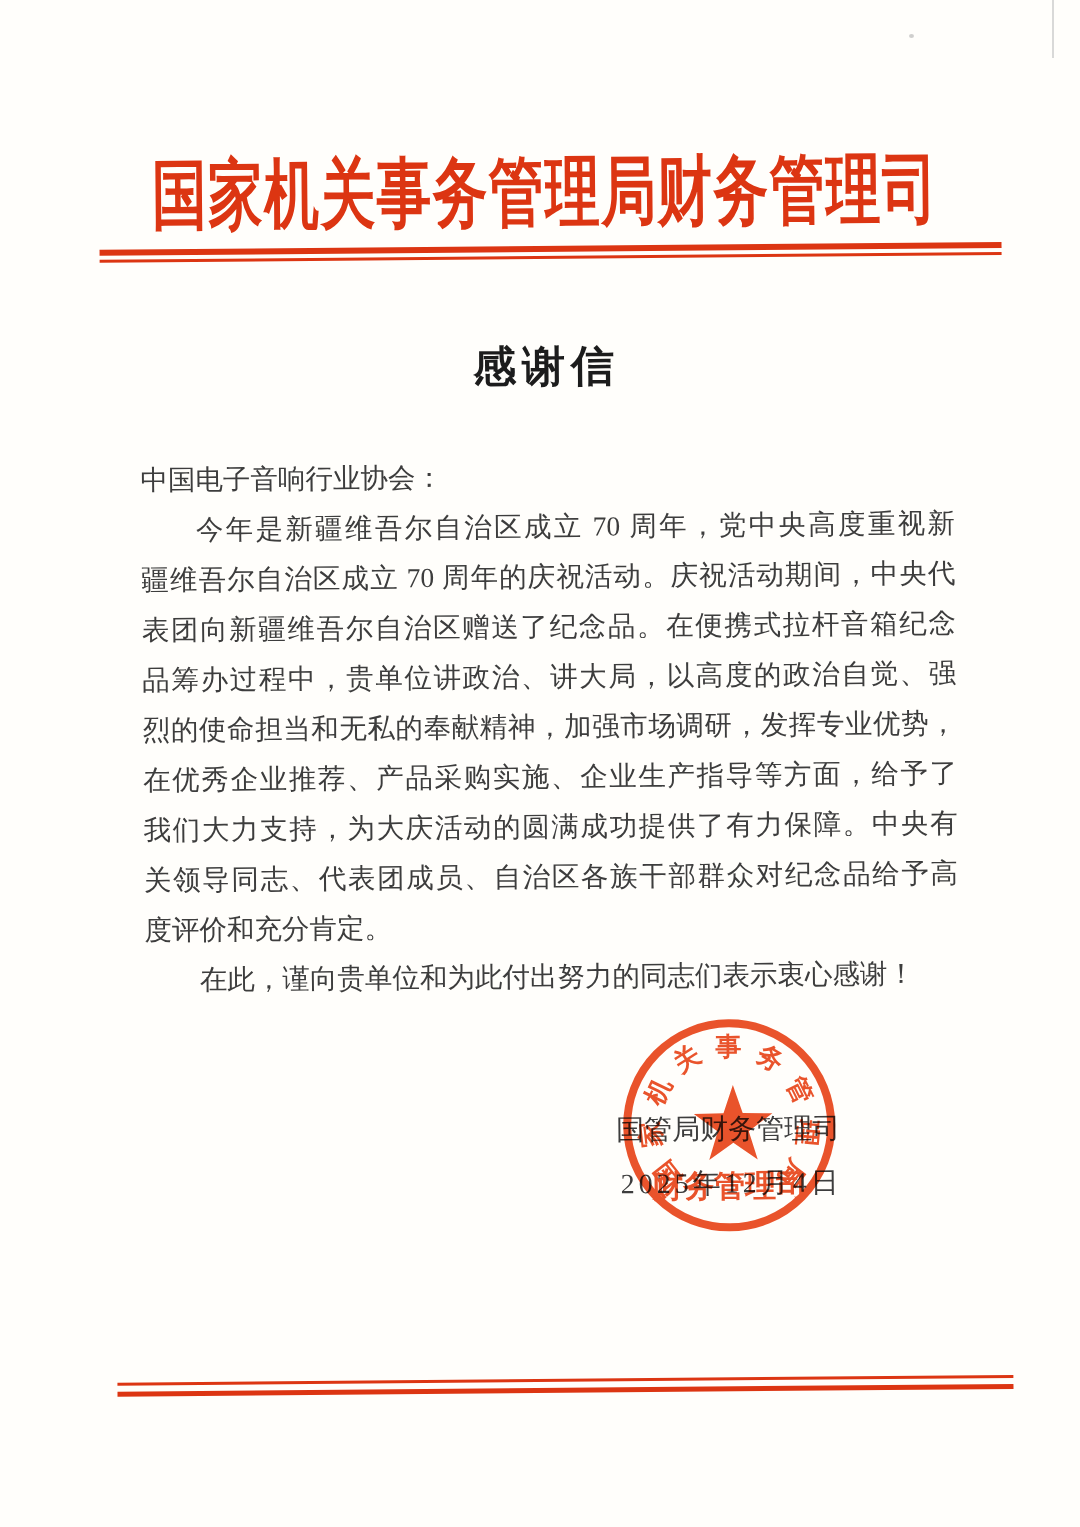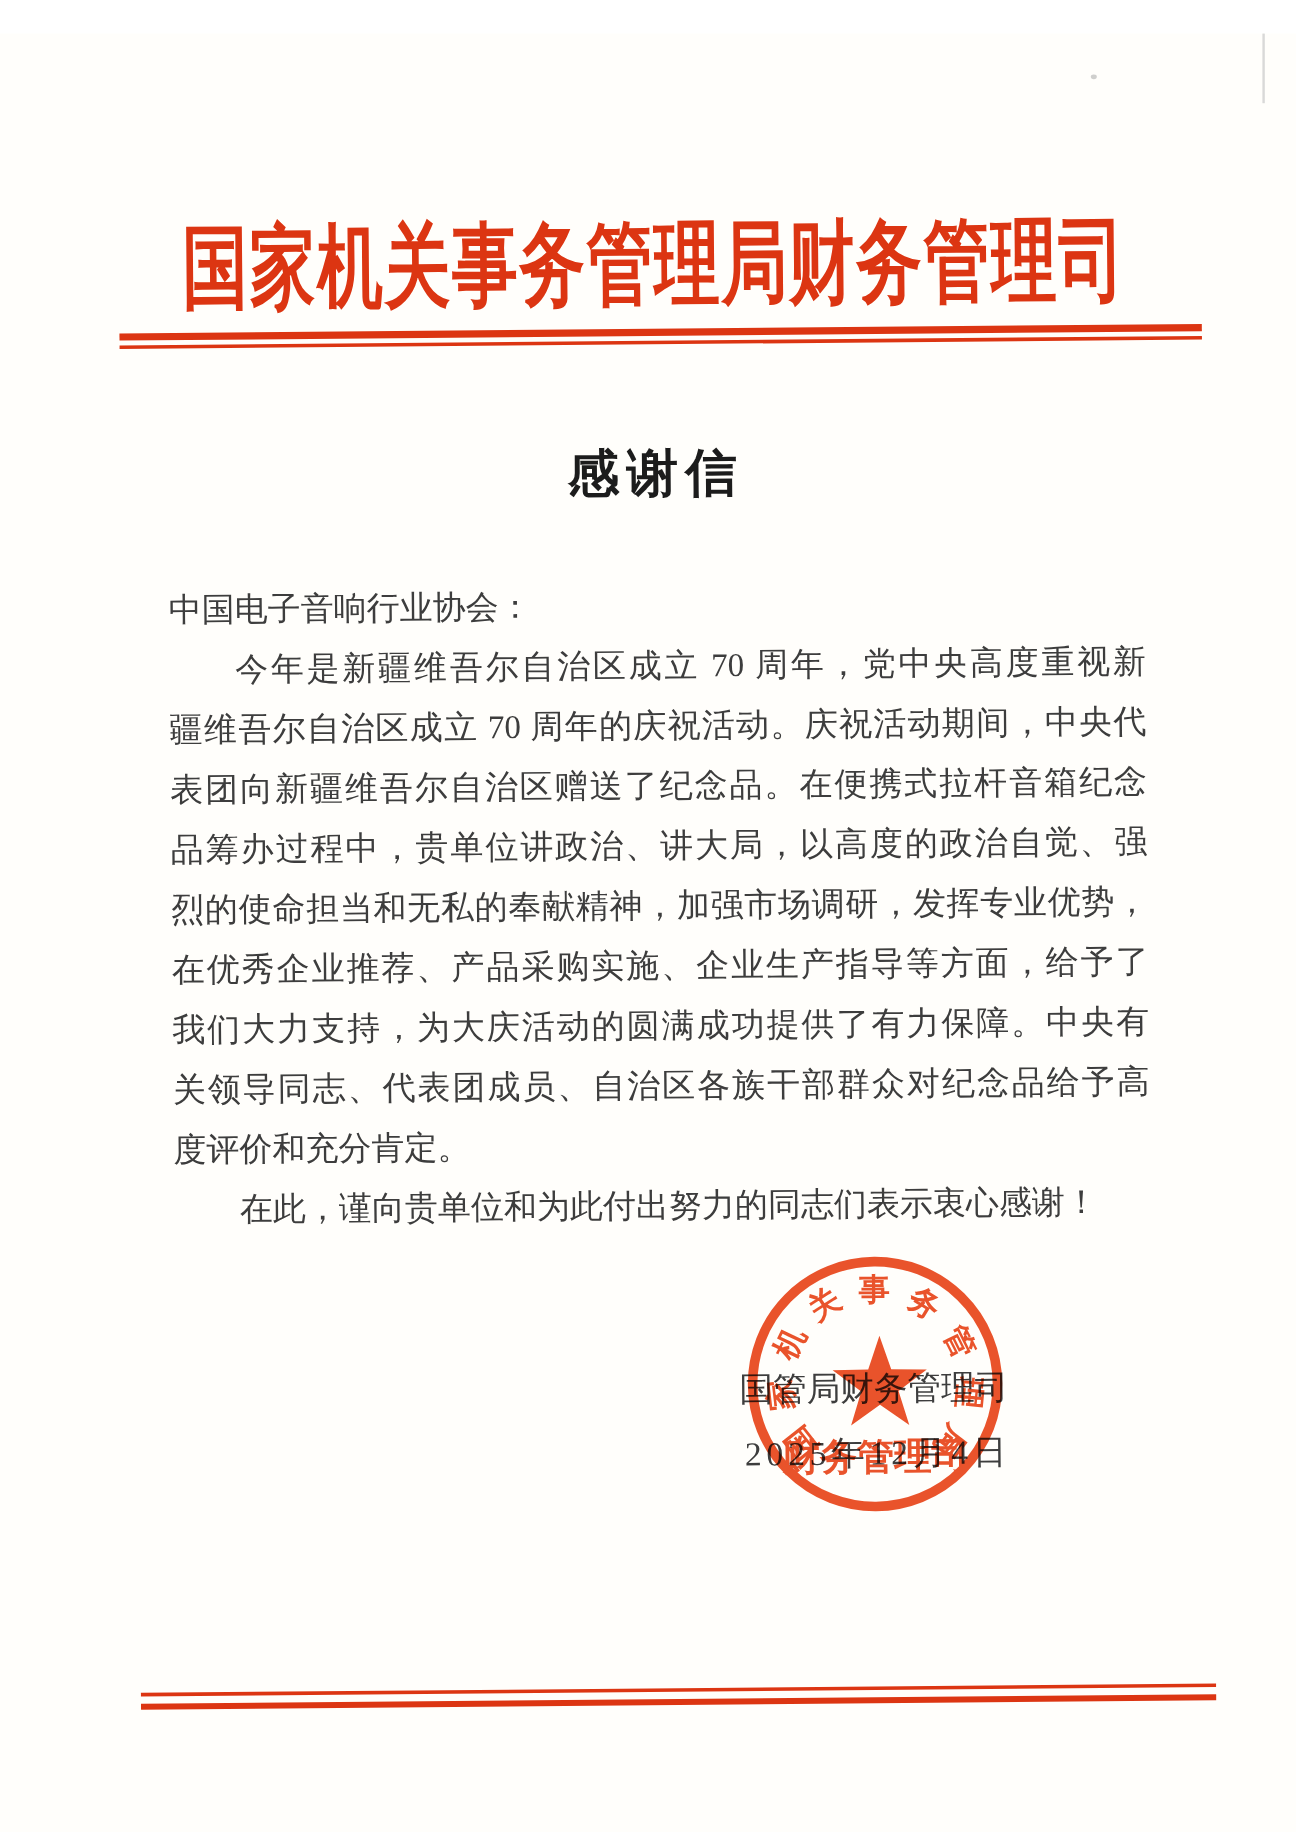--- a/index.html
+++ b/index.html
@@ -2,21 +2,21 @@
 <html style="--accent-red: #dc3512; --seal-red: #e8461b; --body-text: #3d3d3d;"><head>
 <meta charset="utf-8">
 <style>
   * { margin:0; padding:0; box-sizing:border-box; }
   html,body { width:1080px; height:1527px; }
   body {
     background:#ffffff;
     font-family:"Liberation Serif","DejaVu Serif",serif;
     position:relative; overflow:hidden;
   }
-  .page { position:absolute; inset:0; background:#fffefb;margin-top:28px; }
+  .page { position:absolute; inset:0; background:#fffefb; }
   .tilt { position:absolute; inset:0; transform:rotate(-0.5deg); transform-origin:540px 760px; }
 
   
   .letterhead {
     position:absolute; top:142px; left:0; width:1100px;
     text-align:center; white-space:nowrap;
     font-size:76px; font-weight:bold;
     color:var(--accent-red,#dc3512);
     letter-spacing:2px;
     transform:scaleX(0.72); transform-origin:550px 50%;

